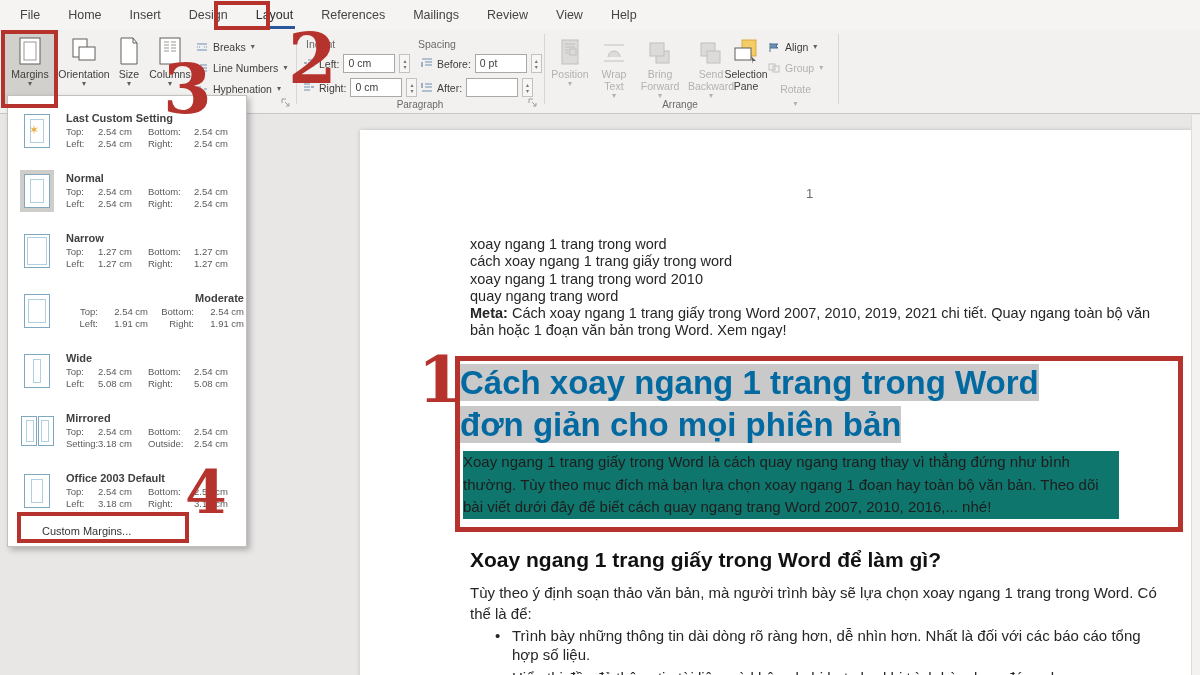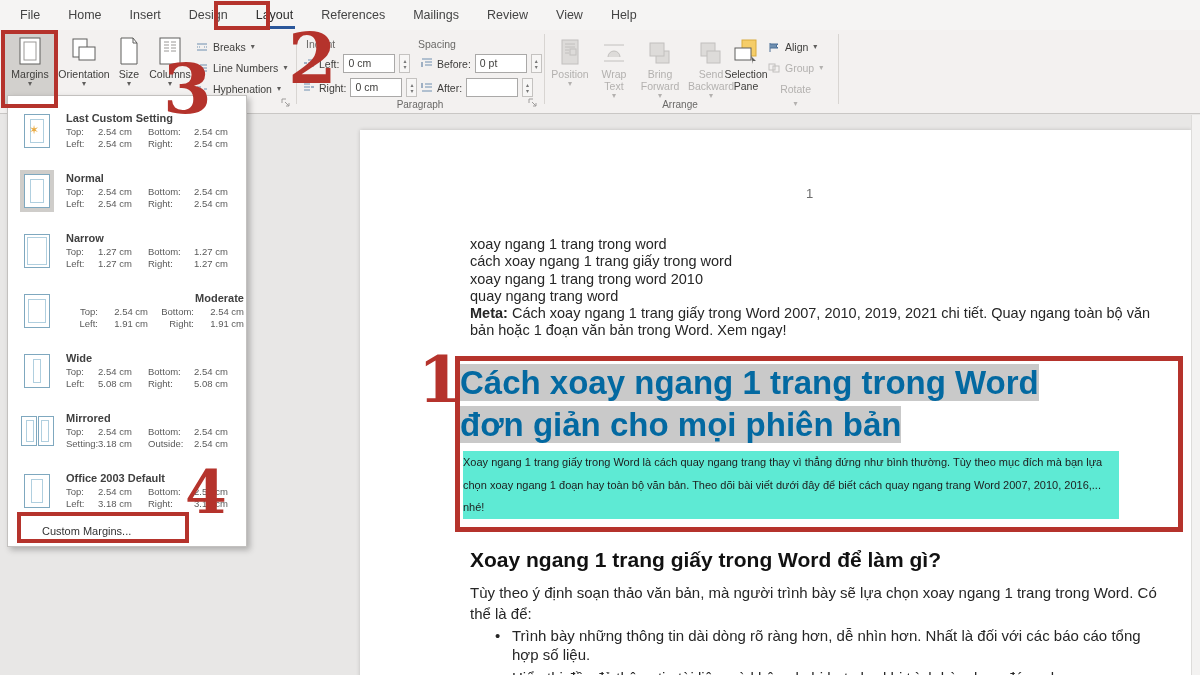--- a/index.html
+++ b/index.html
@@ -54,21 +54,21 @@
   .doc-area { position:absolute; left:0; top:115px; width:1200px; height:560px; background:#e8e7e6; }
   .scrollbar { position:absolute; right:0; top:115px; width:9px; height:560px; background:#f3f2f1; border-left:1px solid #dddcda; }
   .page { position:absolute; left:360px; top:15px; width:832px; height:600px; background:#fff; box-shadow:0 0 4px rgba(0,0,0,.18); }
   .page-number { position:absolute; left:446px; top:56px; font-size:13px; color:#6d6d6d; }
   .doc-text { position:absolute; left:110px; top:106px; width:690px; font-size:14.5px; line-height:17.3px; color:#262626; }
   .kw { display:block; }
   .meta b { font-weight:bold; }
   .h1-wrap { position:absolute; left:100px; top:232px; width:706px; }
   .h1-line { font-size:33px; font-weight:bold; line-height:42px; color:#0369a1; }
   .hl { background:#c9c9c9; }
-  .intro { position:absolute; left:103px; top:321px; width:656px; font-size:11px; line-height:22.5px; color:#1d1d1d; background:#5eead4; }
+  .intro { position:absolute; left:103px; top:321px; width:656px; font-size:15px; line-height:22.5px; color:#1d1d1d; background:#0f766e; }
   .h2 { position:absolute; left:110px; top:418px; font-size:21px; font-weight:bold; color:#111; }
   .sec-intro { position:absolute; left:110px; top:452px; width:690px; font-size:15px; line-height:21px; color:#262626; }
   .bullets { position:absolute; left:135px; top:496px; width:660px; font-size:15px; line-height:19px; color:#262626; }
   .b-row { display:flex; gap:12px; margin-bottom:4px; }
   .b-dot { flex:0 0 auto; width:5px; }
 
   
   .red-box { position:absolute; border:4px solid #b5332c; z-index:40; pointer-events:none; }
   .red-num { position:absolute; font-family:"DejaVu Serif", serif; font-weight:bold; color:#b5332c; z-index:50; line-height:1; pointer-events:none; }
 </style>

